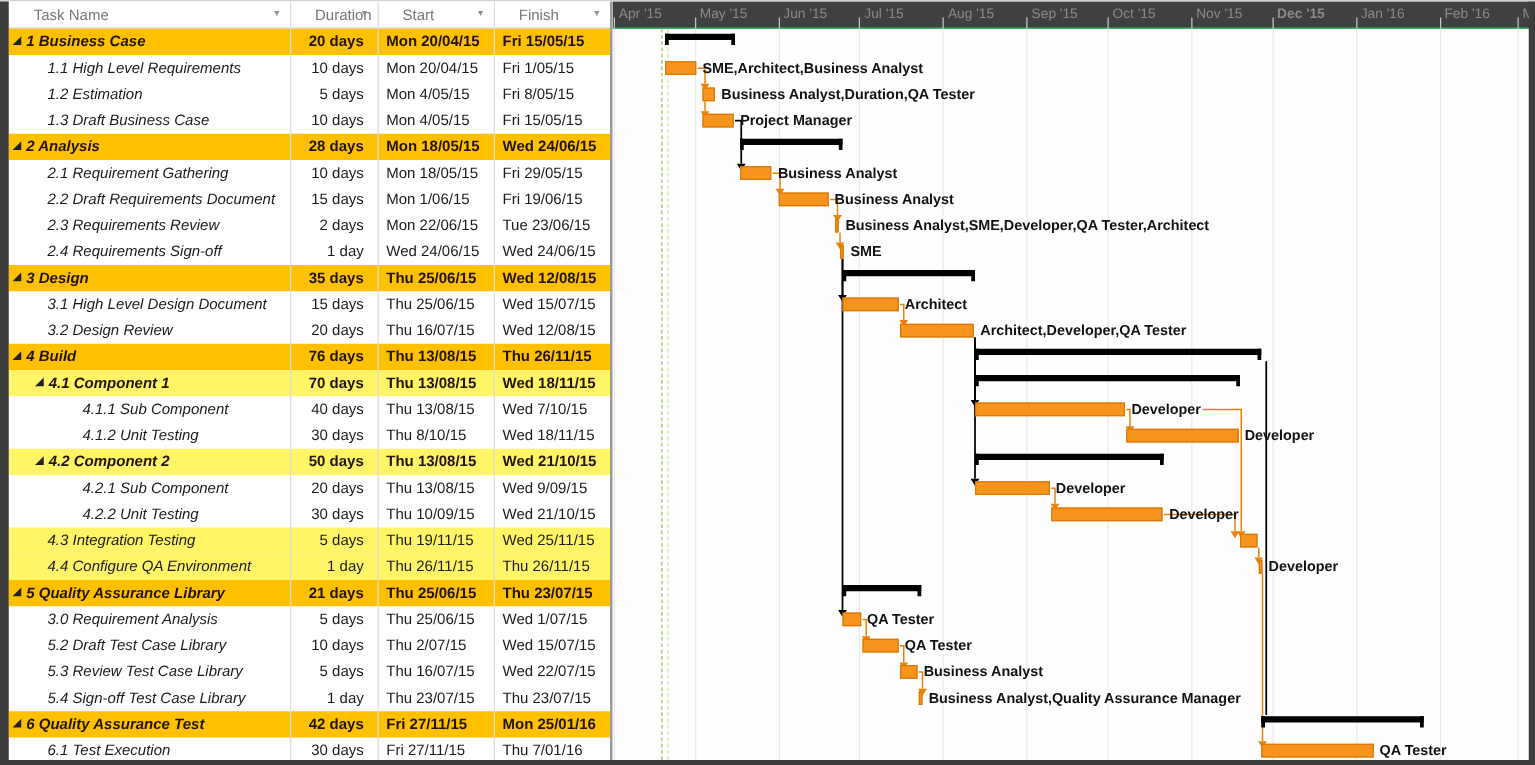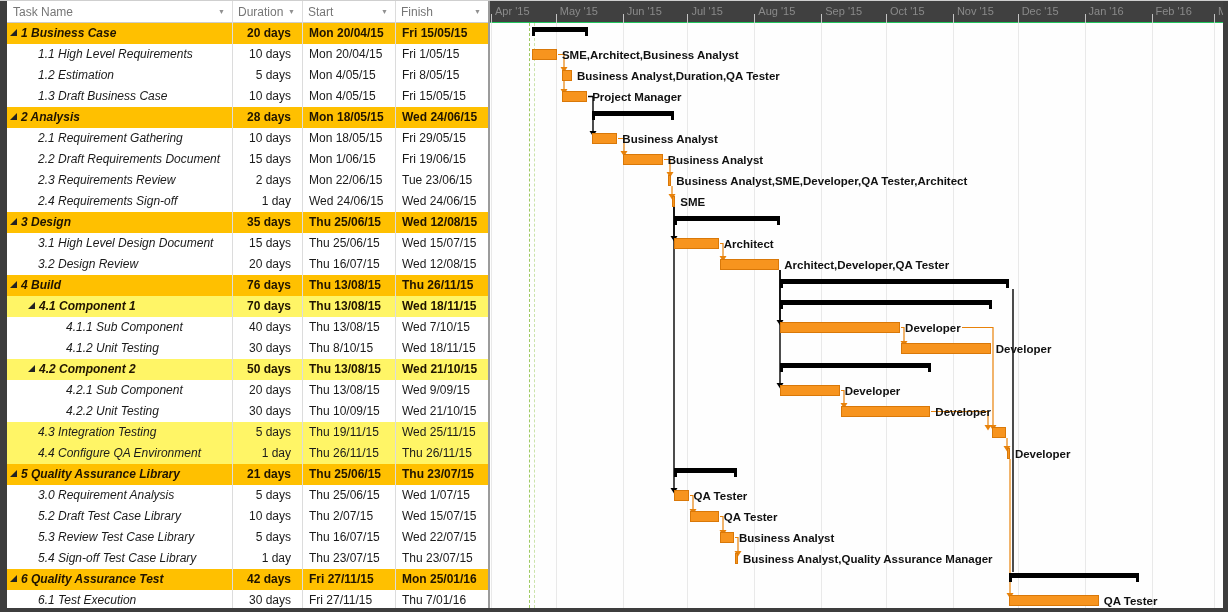--- a/index.html
+++ b/index.html
@@ -6,21 +6,21 @@
   .app{position:relative;width:1228px;height:612px;background:#fff;overflow:hidden;
        font-family:"Liberation Sans",sans-serif;border-top:1px solid #cfcfcf;box-sizing:border-box;}
   
   .edge{position:absolute;background:#3d3d3d;z-index:40;}
   .edge.left{left:0;top:0;width:7px;height:612px;}
   .edge.right{left:1223px;top:0;width:5px;height:612px;}
   .edge.bottom{left:0;top:607px;width:1228px;height:5px;}
   
   .table-pane{position:absolute;left:7px;top:0;width:481px;height:612px;background:#fff;overflow:hidden;}
   .thead{position:absolute;left:0;top:0;width:481px;height:22px;background:#fff;border-bottom:1px solid #cdcdcd;box-sizing:border-box;}
-  .th{position:absolute;top:0;height:36px;color:#767676;font-size:12px;line-height:22px;box-sizing:border-box;padding-left:6px;}
+  .th{position:absolute;top:0;height:36px;color:#767676;font-size:12px;line-height:22px;box-sizing:border-box;padding-left:20px;}
   .th .flt{position:absolute;right:7px;top:0;font-size:7px;color:#909090;line-height:22px;cursor:pointer;}
   .colsep{position:absolute;top:0;width:1px;height:607px;background:#dcdcdc;z-index:3;}
   .tbody{position:absolute;left:0;top:22px;width:481px;height:590px;}
   .trow{position:absolute;left:0;width:481px;height:21px;font-size:12px;line-height:21px;color:#1a1a1a;white-space:nowrap;}
   .trow.s-gold{background:#ffc000;font-weight:bold;color:#201400;}
   .trow.s-yellow-bold{background:#fff566;font-weight:bold;color:#201400;}
   .trow.s-yellow{background:#fff566;}
   .cell{position:absolute;top:0;height:21px;overflow:hidden;box-sizing:border-box;}
   .c-name{left:0;width:225px;font-style:italic;}
   .c-dur{left:225px;width:70px;text-align:right;padding-right:11px;}
@@ -256,21 +256,21 @@
         <div class="mlabel" style="left: 201.423px;">Jul '15</div>
         <div class="mtick" style="left: 197.423px;"></div>
         <div class="mlabel" style="left: 268.337px;">Aug '15</div>
         <div class="mtick" style="left: 264.337px;"></div>
         <div class="mlabel" style="left: 335.25px;">Sep '15</div>
         <div class="mtick" style="left: 331.25px;"></div>
         <div class="mlabel" style="left: 400.005px;">Oct '15</div>
         <div class="mtick" style="left: 396.005px;"></div>
         <div class="mlabel" style="left: 466.919px;">Nov '15</div>
         <div class="mtick" style="left: 462.919px;"></div>
-        <div class="mlabel" style="left: 531.674px;">Dec '15</div>
+        <div class="mlabel" style="left: 531.674px; font-weight: bold;">Dec '15</div>
         <div class="mtick" style="left: 527.674px;"></div>
         <div class="mlabel" style="left: 598.587px;">Jan '16</div>
         <div class="mtick" style="left: 594.587px;"></div>
         <div class="mlabel" style="left: 665.501px;">Feb '16</div>
         <div class="mtick" style="left: 661.501px;"></div>
         <div class="mlabel" style="left: 728.097px;">Mar '16</div>
         <div class="mtick" style="left: 724.097px;"></div>
       </div>
     <div id="chart-canvas">
         <div class="gridline" style="left: 1px;"></div>

